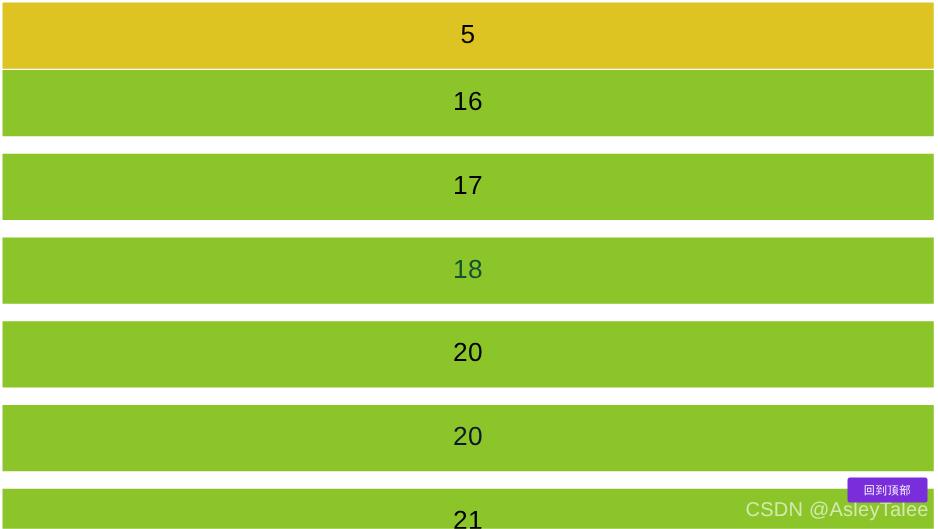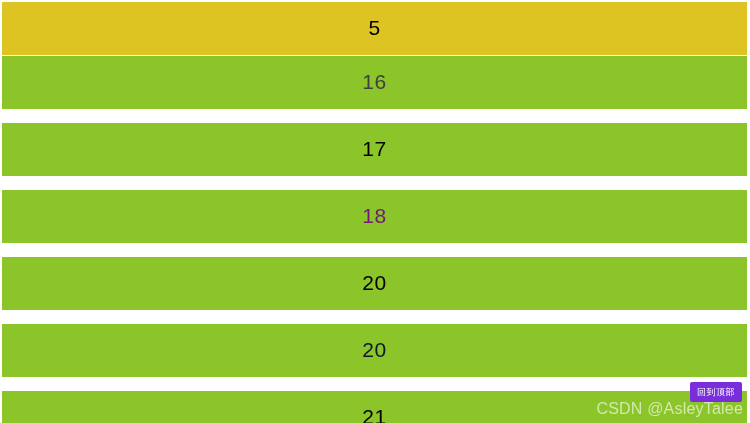--- a/index.html
+++ b/index.html
@@ -55,21 +55,21 @@
   
   .bar.clipped {
     height: 53px;
   }
 
   
   #back-to-top {
     position: absolute;
     right: 8px;
     bottom: 21px;
-    width: 52px;
+    width: 64px;
     height: 20px;
     background: #7a2edb;
     color: #ffffff;
     font-size: 9px;
     line-height: 20px;
     text-align: center;
     border-radius: 2px;
     letter-spacing: 0.5px;
     cursor: pointer;
     user-select: none;
@@ -91,29 +91,29 @@
 </style>
 </head>
 <body style="background: rgb(255, 255, 255);">
 
 <div id="list">
 
   <div class="bar gap-first" style="background: rgb(222, 196, 35); color: rgb(0, 0, 0);">
     <span class="bar-label">5</span>
   </div>
 
-  <div class="bar gap-none" style="background: rgb(139, 197, 41); color: #404040;">
+  <div class="bar gap-none" style="background: rgb(139, 197, 41); color: #000000;">
     <span class="bar-label">16</span>
   </div>
 
   <div class="bar gap-wide" style="background: rgb(139, 197, 41); color: rgb(0, 0, 0);">
     <span class="bar-label">17</span>
   </div>
 
-  <div class="bar gap-wide" style="background: rgb(139, 197, 41); color: #701a75;">
+  <div class="bar gap-wide" style="background: rgb(139, 197, 41); color: #14532d;">
     <span class="bar-label">18</span>
   </div>
 
   <div class="bar gap-wide" style="background: rgb(139, 197, 41); color: rgb(0, 0, 0);">
     <span class="bar-label">20</span>
   </div>
 
   <div class="bar gap-wide" style="background: rgb(139, 197, 41); color: #0f172a;">
     <span class="bar-label">20</span>
   </div>

